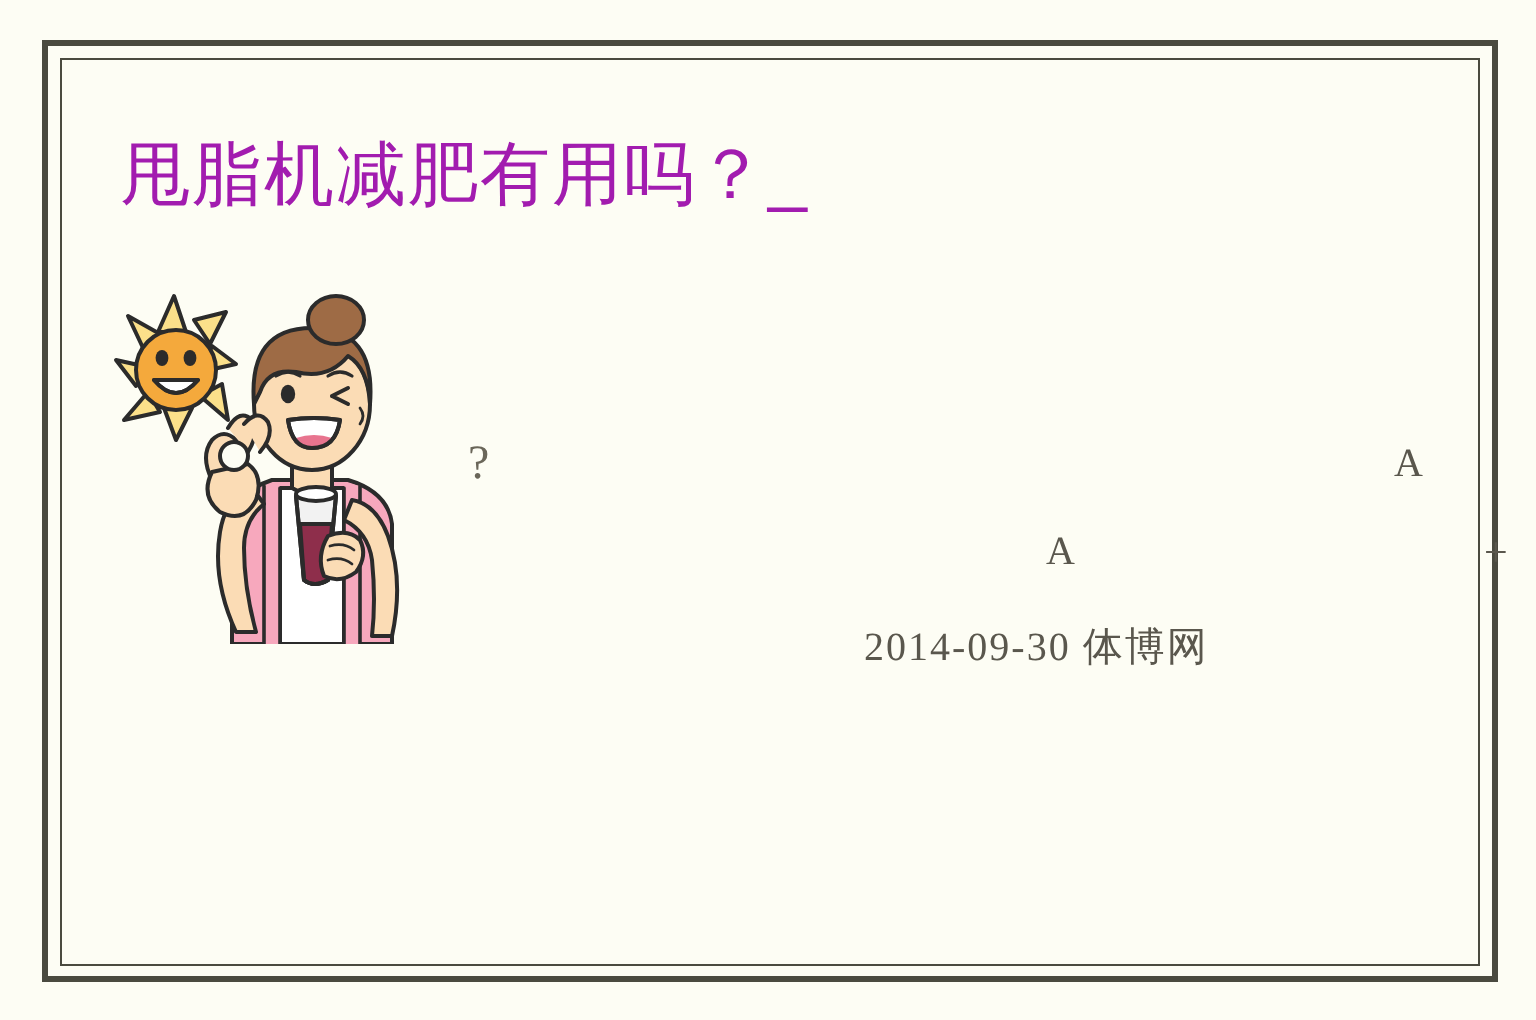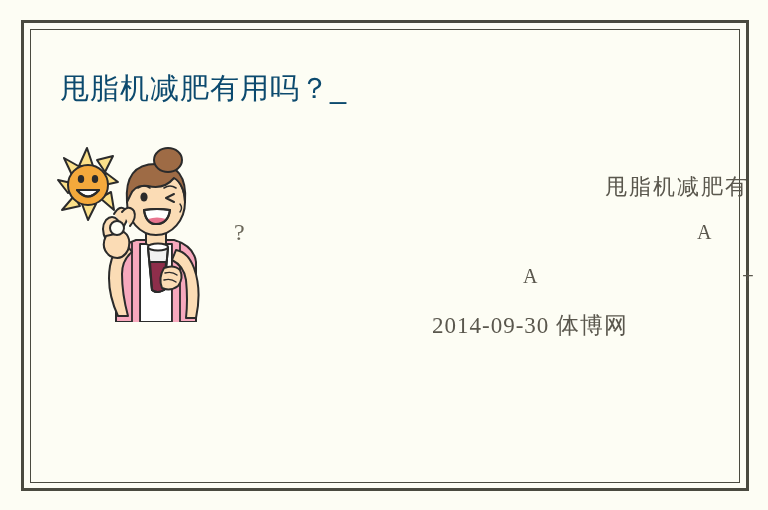--- a/index.html
+++ b/index.html
@@ -25,37 +25,37 @@
     position:absolute;
     left:30px; top:29px; width:710px; height:454px;
     border:1.5px solid #4a4a3f;
     background:transparent;
   }
   
   .page-title{
     position:absolute;
     left:60px; top:66px;
     font-family:"Liberation Sans", sans-serif;
-    font-size:29px;
+    font-size:35px;
     line-height:44px;
     letter-spacing:1px;
-    color:#0c4a6e;
+    color:#a21caf;
     white-space:nowrap;
   }
   
   .hw{
     position:absolute;
     font-family:"Liberation Serif", serif;
     color:#5a574d;
     white-space:nowrap;
   }
   .t-line1{ left:605px; top:172px; font-size:22px; letter-spacing:2px; }
   .t-a1   { left:697px; top:221px; font-size:20px; }
   .t-a2   { left:523px; top:265px; font-size:20px; }
-  .t-date { left:432px; top:310px; font-size:23px; letter-spacing:1px; }
+  .t-date { left:432px; top:310px; font-size:20px; letter-spacing:1px; }
   .t-line2{ left:606px; top:364px; font-size:22px; letter-spacing:2px; }
   .t-plus { left:742px; top:264px; font-size:21px; color:#5a574d;}
   .t-qmark{ left:234px; top:219px; font-size:24px; color:#6a6659; }
 
   
   .illus{
     position:absolute;
     left:56px; top:140px; width:170px; height:182px;
   }
   .illus svg{ display:block; width:100%; height:100%; }
@@ -145,21 +145,20 @@
           <path d="M108,128 Q118,124 124,130 Q128,138 122,146
                    Q114,152 106,148 Q102,138 108,128 Z" fill="#fbdcb5"></path>
           <path d="M109,133 Q116,131 121,135 M108,140 Q115,138 120,142" fill="none" stroke-width="1.4"></path>
         </g>
       </g>
     </svg>
   </div>
 
   <div class="hw t-qmark">?</div>
 
-  <div class="hw t-line1">甩脂机减肥有</div>
 
   <div class="hw t-a1">A</div>
 
   <div class="hw t-a2">A</div>
 
   <div class="hw t-plus">+</div>
 
   <div class="hw t-date">2014-09-30 体博网</div>
 
 

